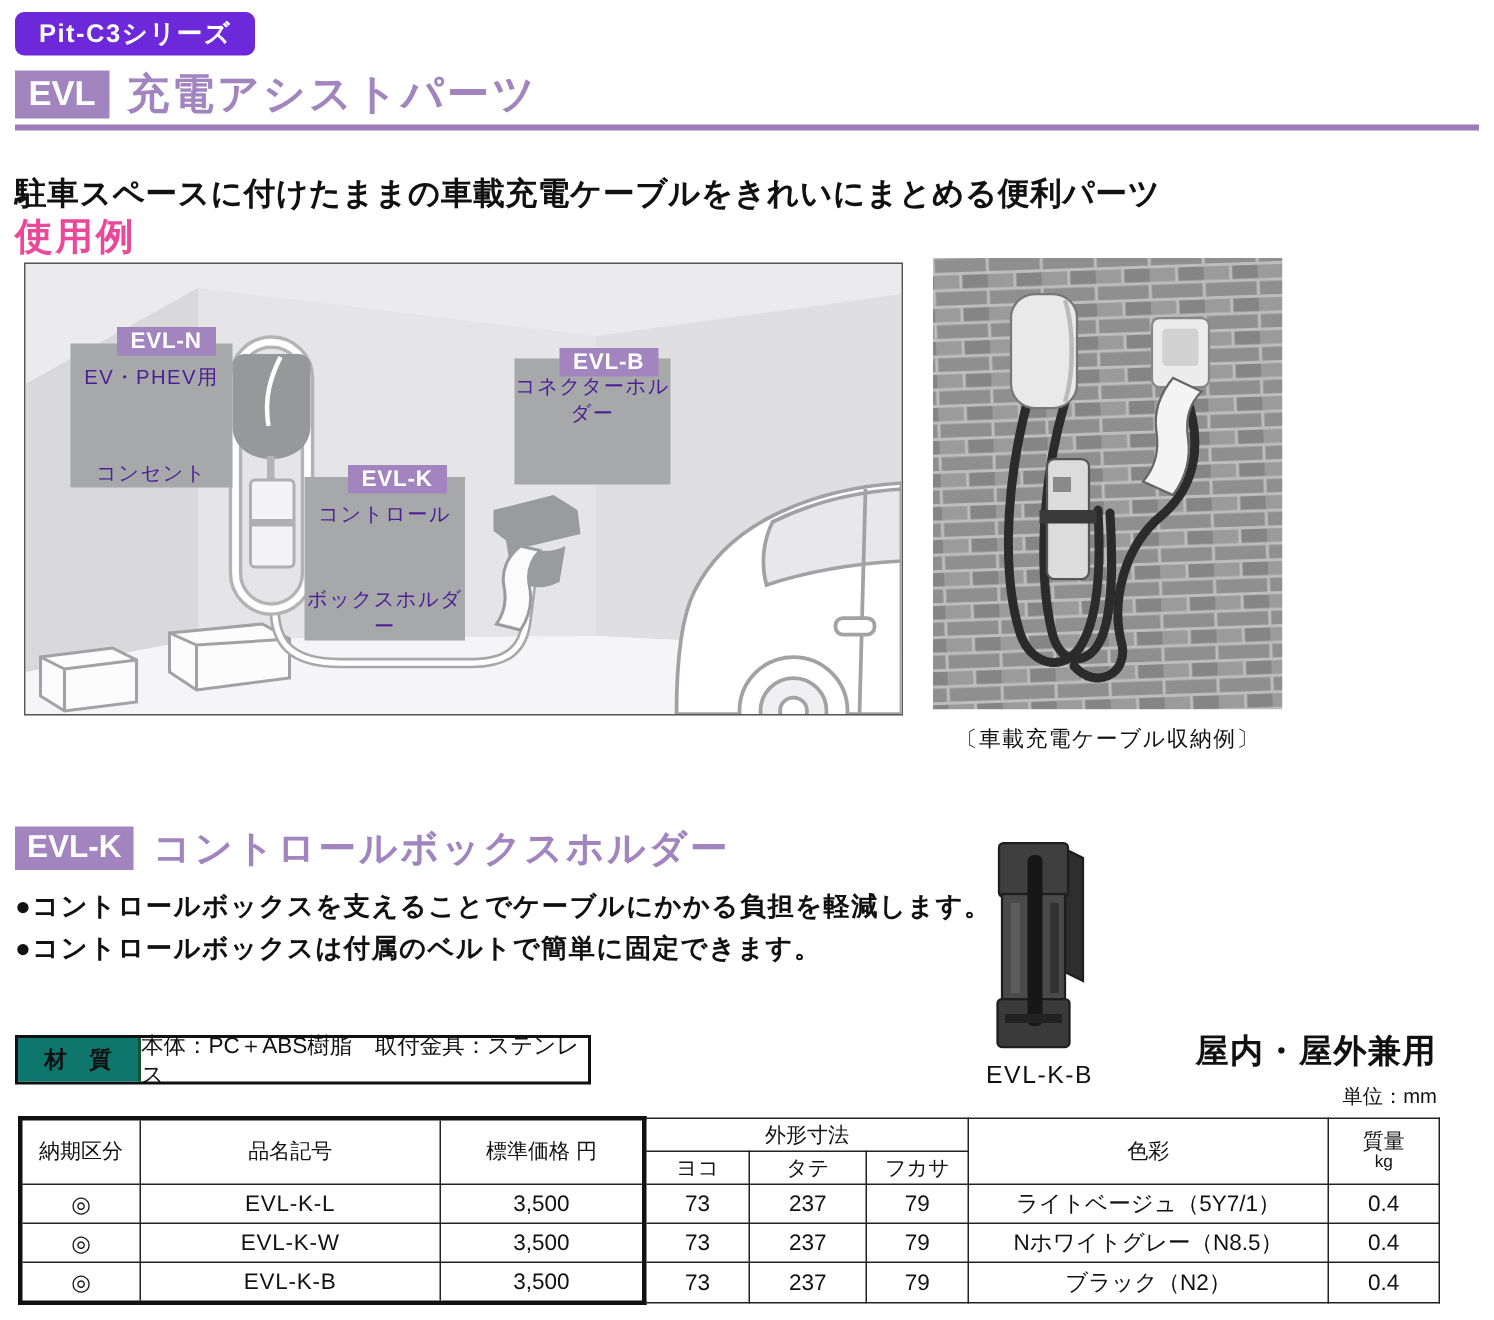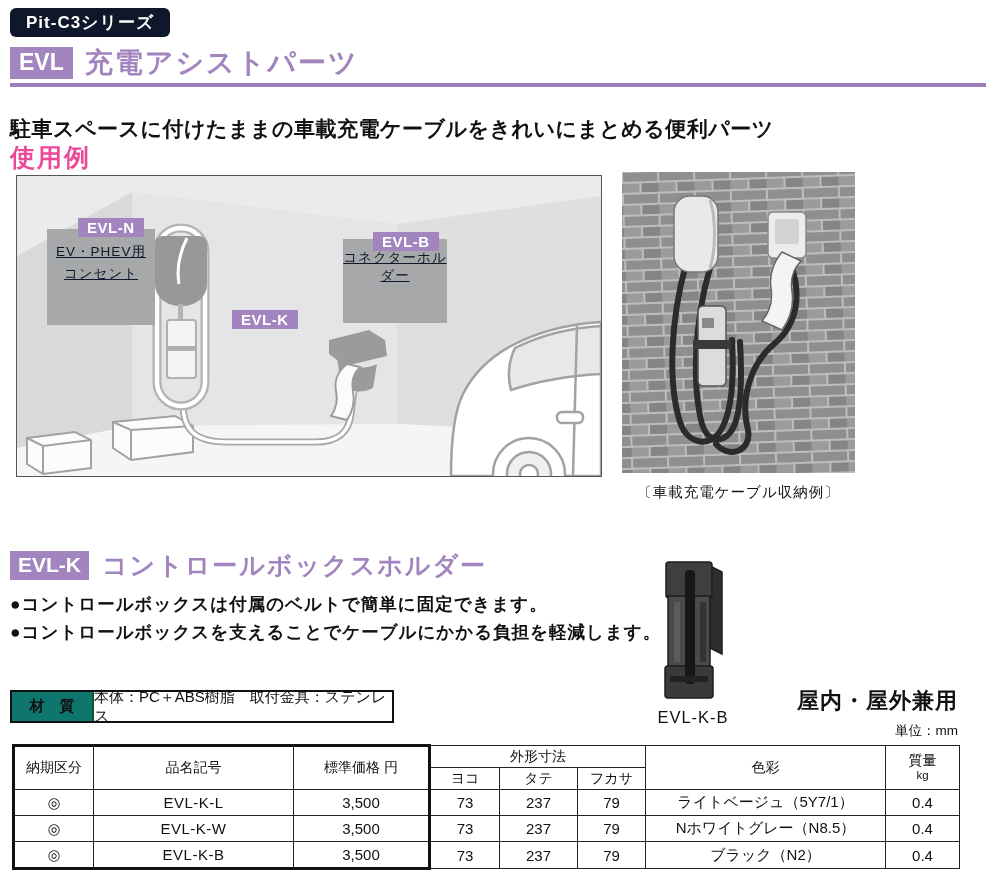--- a/index.html
+++ b/index.html
@@ -1,34 +1,34 @@
 <!DOCTYPE html>
 <html><head>
 <meta charset="utf-8">
 <style>
   html,body{margin:0;padding:0;background:#fff;}
   body{width:996px;height:880px;position:relative;overflow:hidden;
        font-family:"Liberation Sans","DejaVu Sans",sans-serif;color:#111;}
 
   
-  .series-badge{position:absolute;left:10px;top:8px;background:#0f172a;color:#fff;
+  .series-badge{position:absolute;left:10px;top:8px;background:#6d28d9;color:#fff;
     font-weight:bold;font-size:17px;padding:3px 16px;border-radius:6px;letter-spacing:1px;}
   .main-header{position:absolute;left:10px;top:44px;display:flex;align-items:center;gap:12px;}
   .code-badge{background:#a284bf;color:#fff;font-weight:bold;font-size:23px;padding:3px 9px;line-height:1.1;}
   .main-title{color:#a284bf;font-size:28px;font-weight:bold;letter-spacing:2px;}
   .header-rule{position:absolute;left:10px;top:83px;width:976px;height:4px;background:#9d7cba;}
   .lead{position:absolute;left:10px;top:115px;font-size:21px;font-weight:bold;letter-spacing:0.5px;}
   .usage-heading{position:absolute;left:10px;top:141px;font-size:25px;font-weight:bold;color:#ec4899;letter-spacing:2px;}
 
   
   .illustration{position:absolute;left:16px;top:175px;width:584px;height:300px;
     border:1px solid #555;background:#ebebed;overflow:hidden;}
   .scene-svg{position:absolute;left:0;top:0;}
-  .scene-box{position:absolute;background:#a7a8aa;color:#0f172a;text-align:center;
-    display:flex;flex-direction:column;justify-content:flex-start;gap:4px;font-size:13.5px;letter-spacing:1px;text-decoration:underline;}
+  .scene-box{position:absolute;background:#a7a8aa;color:#4c1d95;text-align:center;
+    display:flex;flex-direction:column;justify-content:space-between;gap:4px;font-size:13.5px;letter-spacing:1px;}
   .scene-badge{position:absolute;background:#a284bf;color:#fff;font-weight:bold;
     font-size:15px;padding:1px 9px;letter-spacing:0.5px;z-index:3;}
   #box-evln{left:30px;top:53px;width:108px;height:82px;padding-top:14px;}
   #badge-evln{left:61px;top:42px;}
   #box-evlk{left:186px;top:142px;width:107px;height:93px;padding-top:16px;}
   #badge-evlk{left:215px;top:134px;}
   #box-evlb{left:326px;top:63px;width:104px;height:74px;padding-top:10px;}
   #badge-evlb{left:356px;top:56px;}
 
   
@@ -124,20 +124,24 @@
       <circle cx="512" cy="298" r="9"></circle>
       <rect x="540" y="236" width="26" height="11" rx="5"></rect>
     </g>
   </svg>
   <div class="scene-badge" id="badge-evln">EVL-N</div>
   <div class="scene-box" id="box-evln">
     <div>EV・PHEV用</div>
     <div>コンセント</div>
   </div>
   <div class="scene-badge" id="badge-evlk">EVL-K</div>
+  <div class="scene-box" id="box-evlk">
+    <div>コントロール</div>
+    <div>ボックスホルダー</div>
+  </div>
   <div class="scene-badge" id="badge-evlb">EVL-B</div>
   <div class="scene-box" id="box-evlb">
     <div>コネクターホルダー</div>
   </div>
 </div>
 
 <div class="photo">
   <svg width="233" height="301" viewBox="0 0 233 301">
     <defs>
       <pattern id="brick" width="36" height="22" patternUnits="userSpaceOnUse" patternTransform="rotate(-2)">
@@ -168,22 +172,22 @@
   </svg>
 </div>
 <div class="photo-caption">〔車載充電ケーブル収納例〕</div>
 
 <div class="section-header">
   <span class="section-code">EVL-K</span>
   <span class="section-title">コントロールボックスホルダー</span>
 </div>
 
 <div class="bullets">
+  <div>●コントロールボックスを支えることでケーブルにかかる負担を軽減します。</div>
   <div>●コントロールボックスは付属のベルトで簡単に固定できます。</div>
-  <div>●コントロールボックスを支えることでケーブルにかかる負担を軽減します。</div>
 </div>
 
 <div class="material">
   <div class="material-label">材　質</div>
   <div class="material-value">本体：PC＋ABS樹脂　取付金具：ステンレス</div>
 </div>
 
 <div class="product-figure">
   <svg width="82" height="150" viewBox="0 0 82 150">
     <polygon points="58,10 70,16 70,98 58,92" fill="#2e2e2e" stroke="#1e1e1e" stroke-width="1.5"></polygon>

